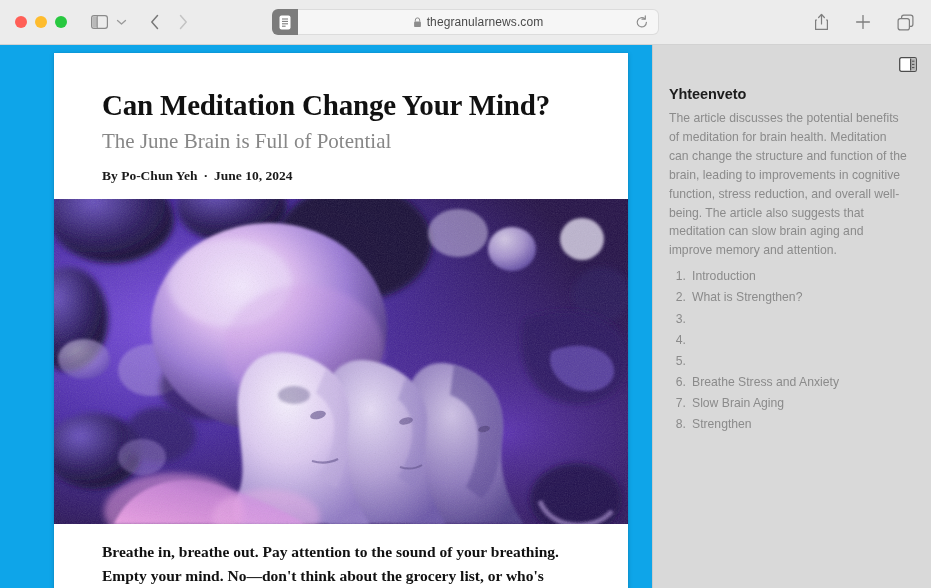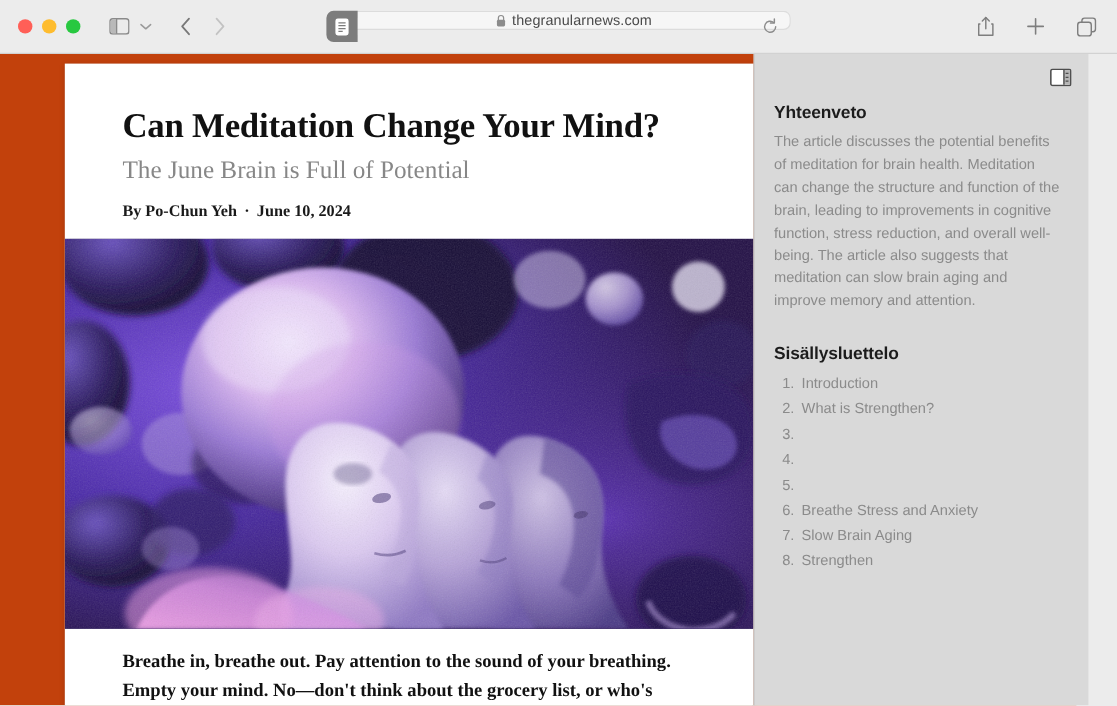--- a/index.html
+++ b/index.html
@@ -46,21 +46,21 @@
   #reader-btn {
     width: 26px; height: 26px;
     background: #7c7c7c;
     border-radius: 6px 0 0 6px;
     display: flex; align-items: center; justify-content: center;
     flex: none;
     position: relative; z-index: 2;
   }
   #addressbar {
     flex: 1;
-    height: 16px;
+    height: 26px;
     background: #f6f6f6;
     border: 1px solid #dcdcdc;
     border-left: none;
     border-radius: 0 6px 6px 0;
     display: flex; align-items: center; justify-content: center;
     position: relative;
     margin-left: -2px;
     padding-left: 2px;
   }
   #url-group { display: flex; align-items: center; gap: 5px; }
@@ -69,21 +69,21 @@
 
   #tb-right {
     position: absolute; right: 12px; top: 9px;
     display: flex; align-items: center; gap: 14px;
   }
 
   
   #content {
     position: absolute; top: 45px; left: 0;
     width: 897px; height: 543px;
-    background: #c2410c;
+    background: #0ea5e9;
   }
 
   
   #reader-card {
     position: absolute; left: 54px; top: 8px;
     width: 574px; height: 540px;
     background: #ffffff;
     box-shadow: 0 1px 5px rgba(0,0,0,.17), 0 0 1px rgba(0,0,0,.12);
     overflow: hidden;
   }
@@ -118,21 +118,21 @@
   #article-lead {
     position: absolute; left: 48px; top: 487px;
     width: 480px;
     font-family: "Liberation Serif", serif;
     font-size: 15.5px; font-weight: 700; color: #111;
     line-height: 1.52;
   }
 
   
   #sidebar {
-    position: absolute; left: 628px; top: 0;
+    position: absolute; left: 652px; top: 0;
     width: 279px; height: 543px;
     background: #d9d9d9;
     border-left: 1px solid #c9c9c9;
   }
   #sidebar-toggle-row {
     display: flex; justify-content: flex-end;
     padding: 12px 14px 0 0;
   }
   #sidebar-inner { padding: 14px 22px 0 16px; }
   .sb-heading {
@@ -429,21 +429,20 @@
               <line x1="13" y1="10.6" x2="15.4" y2="10.6" stroke="#4d4d4d" stroke-width="1"></line>
             </svg>
           </span>
         </span>
       </div>
 
       <div id="sidebar-inner">
         <div class="sb-heading">Yhteenveto</div>
         <p id="summary-text">The article discusses the potential benefits of meditation for brain health. Meditation can change the structure and function of the brain, leading to improvements in cognitive function, stress reduction, and overall well-being. The article also suggests that meditation can slow brain aging and improve memory and attention.</p>
 
-        <div class="sb-heading" id="toc-heading">Sisällysluettelo</div>
         <ol id="toc-list">
           <li class="toc-item">
             <span class="toc-num">1.</span>
             <span>Introduction</span>
           </li>
           <li class="toc-item">
             <span class="toc-num">2.</span>
             <span>What is Strengthen?</span>
           </li>
           <li class="toc-item">

